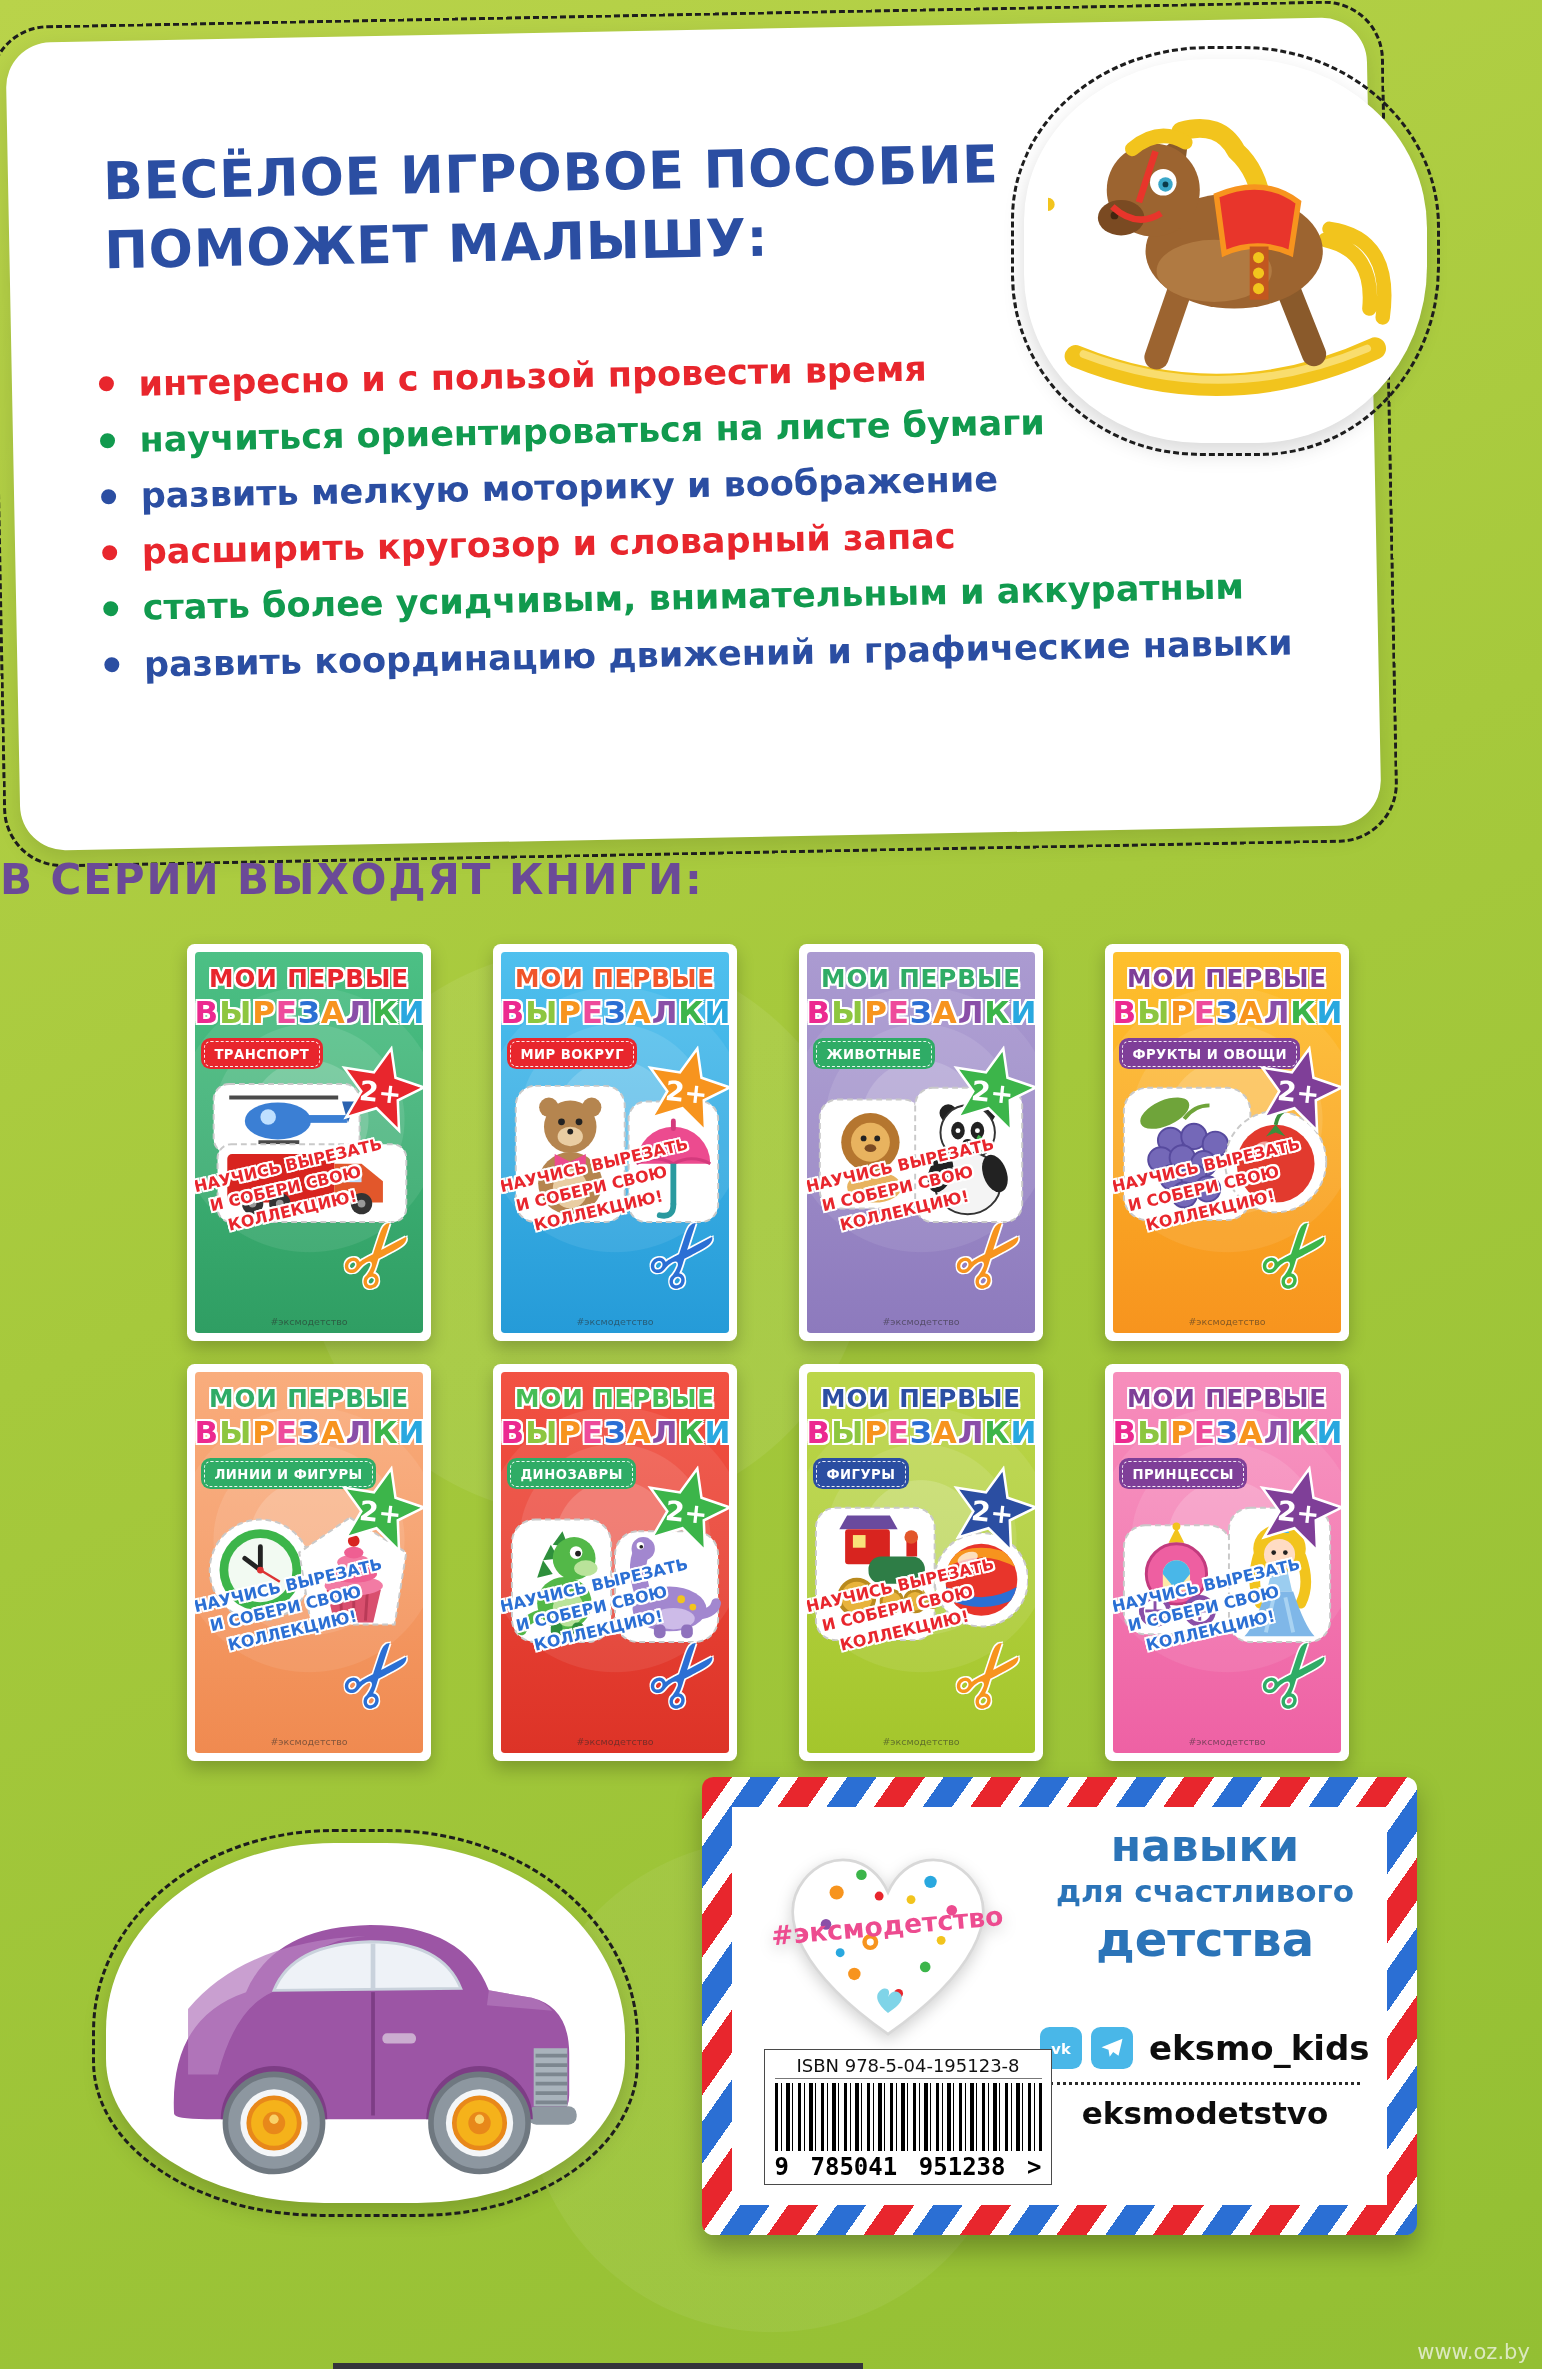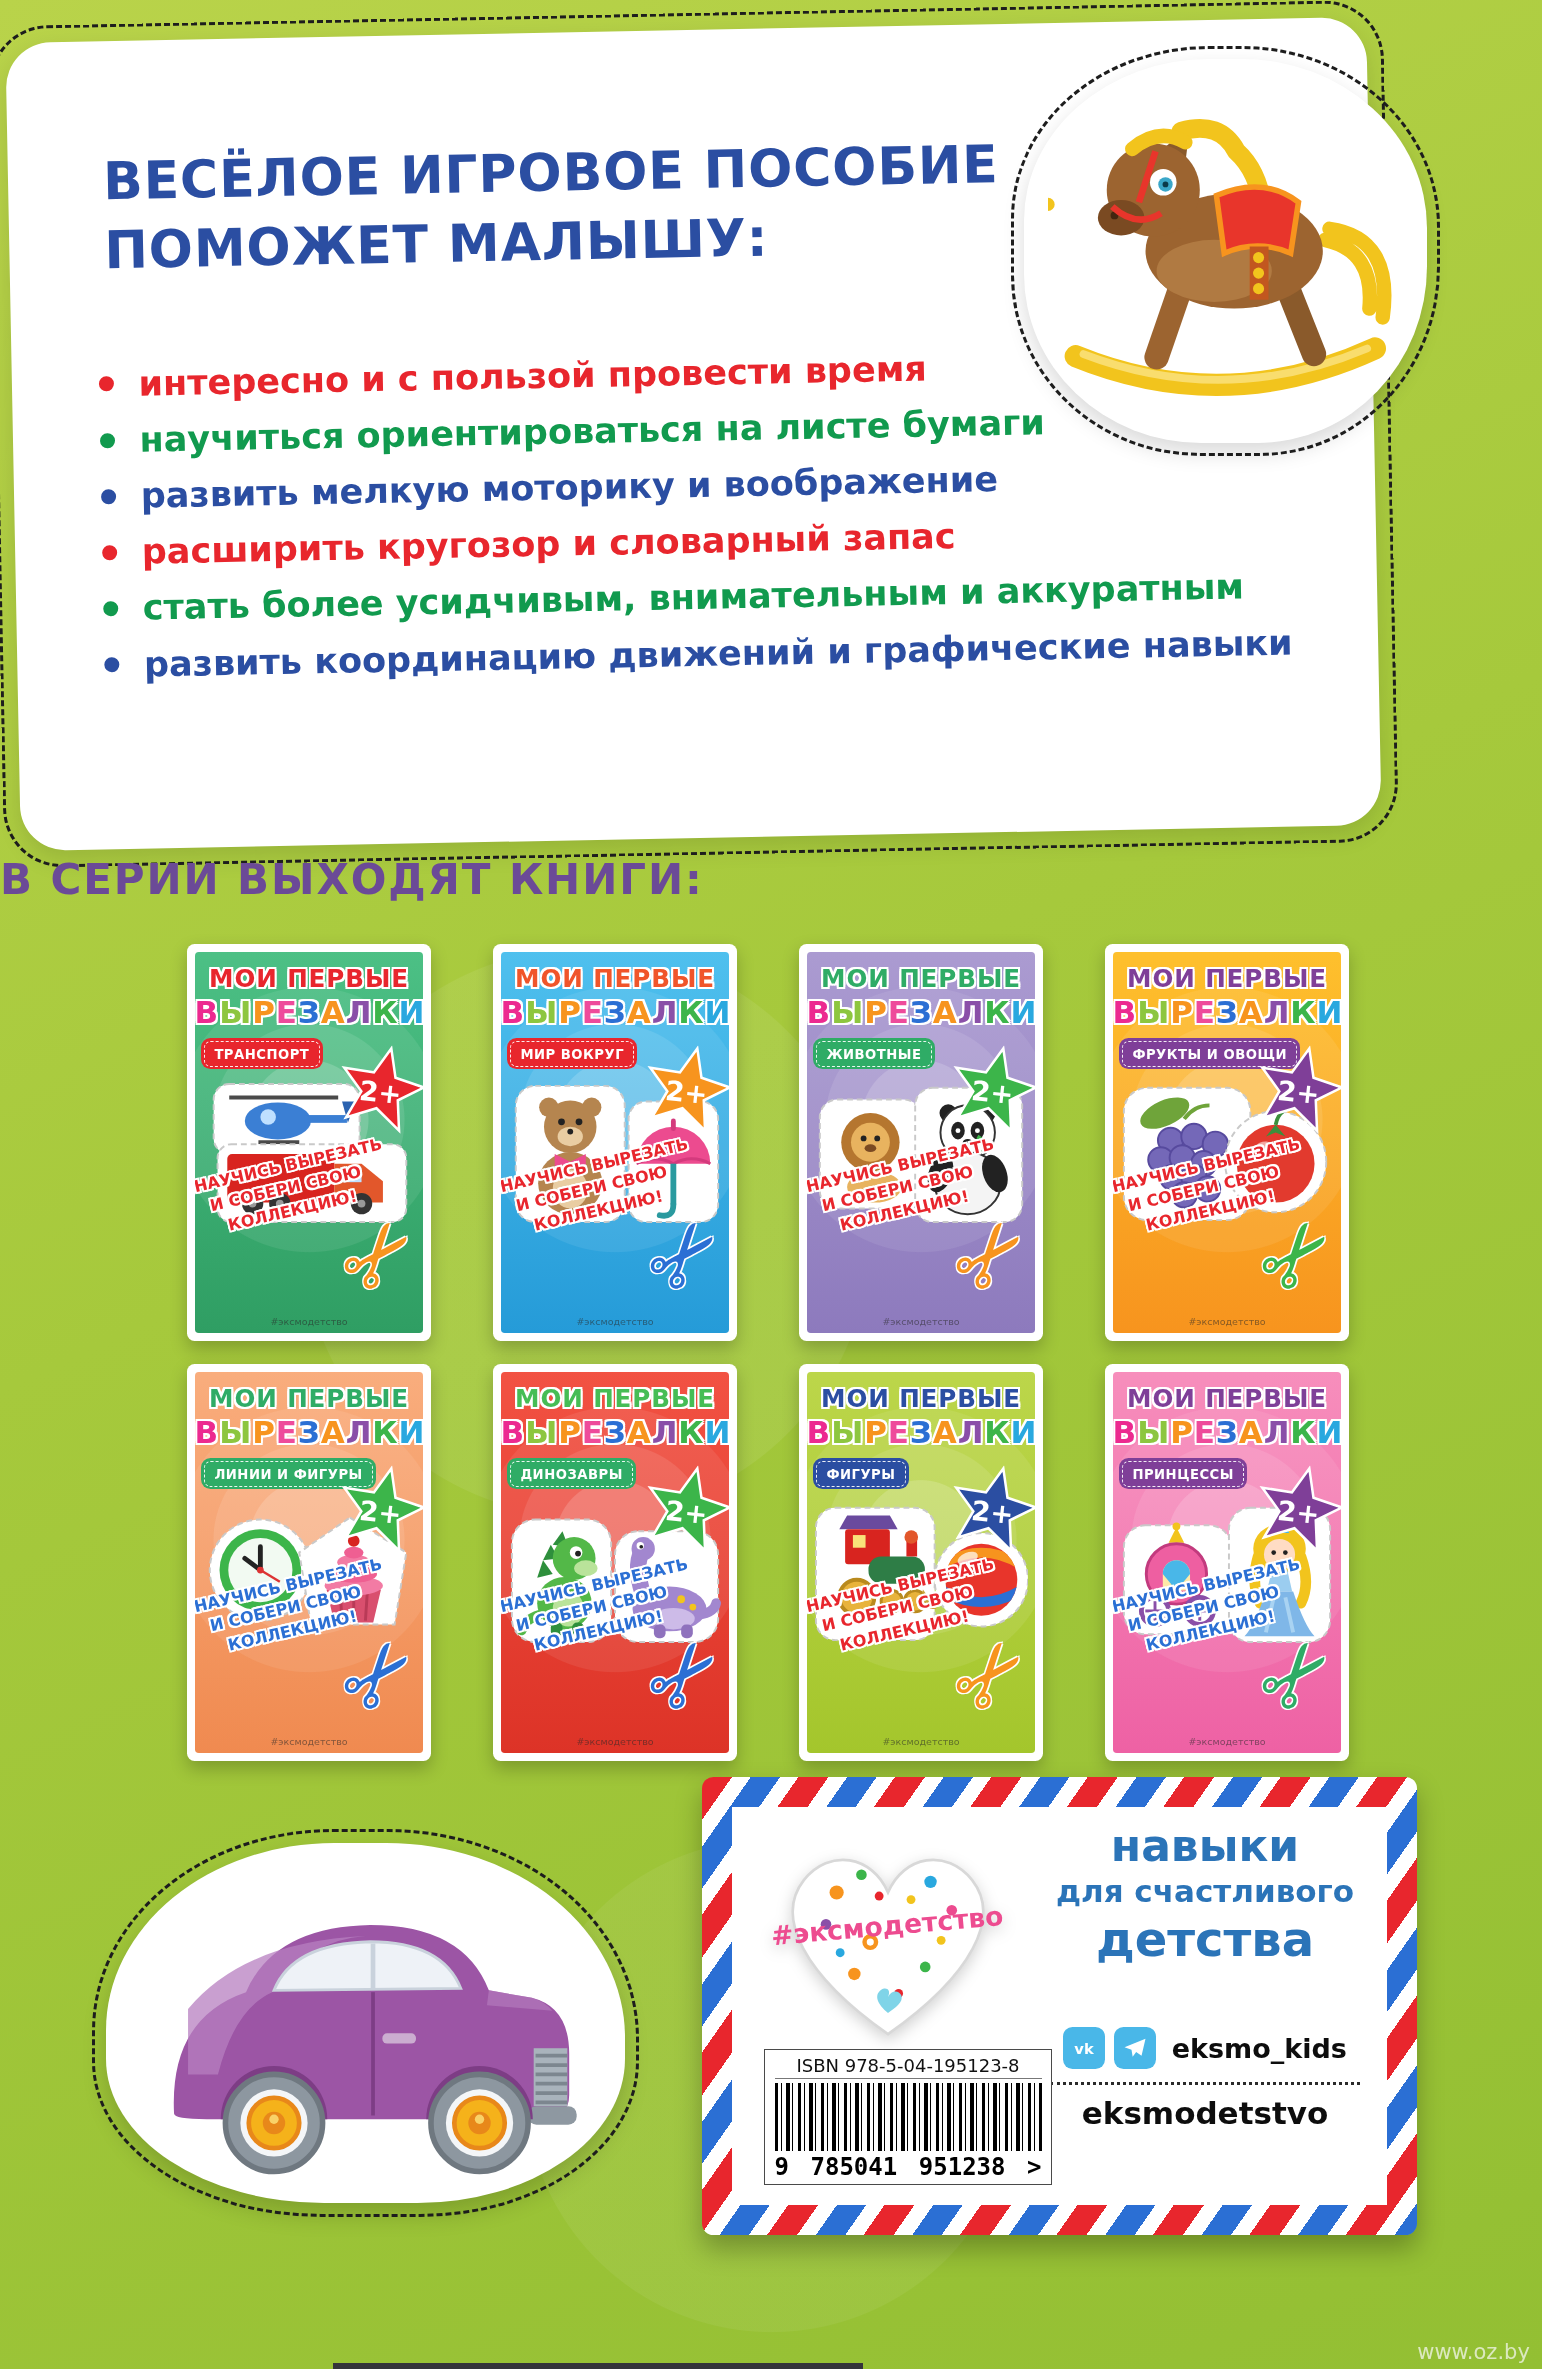--- a/index.html
+++ b/index.html
@@ -70,21 +70,21 @@
     box-shadow:0 13.2px 26.5px rgba(0,0,0,.28);}
   .pc-inner{position:absolute;inset:30px;background:#fff;}
   .pc-heart{position:absolute;left:19px;top:3.8px;width:274px;height:248px;filter:drop-shadow(0 5.7px 7.6px rgba(0,0,0,.18));}
   .pc-tagline{position:absolute;left:312px;top:13.2px;width:322px;text-align:center;color:#2b74b8;font-weight:bold;}
   .tg-big{font-size:44px;line-height:1.18;}
   .tg-mid{font-size:31px;line-height:1.25;}
   .tg-last{font-size:48px;line-height:1.2;}
   .pc-social{position:absolute;left:312px;top:220px;width:322px;}
   .soc-row{display:flex;align-items:center;justify-content:center;gap:8.5px;}
   .soc-icon{width:42px;height:42px;border-radius:9.5px;background:#49b7e8;display:flex;align-items:center;justify-content:center;flex:none;}
-  .soc-handle{font-size:27px;font-weight:bold;color:#0d0d0d;margin-left:7.6px;}
+  .soc-handle{font-size:34px;font-weight:bold;color:#0d0d0d;margin-left:7.6px;}
   .soc-div{border-top:3.8px dotted #2a2a2a;margin:13.2px 5.7px 9.5px;}
   .soc-handle2{text-align:center;font-size:31px;font-weight:bold;color:#0d0d0d;}
   .pc-barcode{position:absolute;left:32px;top:242px;width:288px;height:136px;background:#fff;
     border:1.9px solid #4a4a4a;box-sizing:border-box;padding:4.7px 9.5px 3.8px;}
   .bc-isbn{font-size:18px;text-align:center;color:#111;padding-bottom:2.8px;border-bottom:0.9px solid #777;}
   .bc-bars{height:68px;margin-top:3.8px;
     background:repeating-linear-gradient(90deg,#000 0 2.8px,#fff 2.8px 5.7px,#000 5.7px 6.6px,#fff 6.6px 11.4px,#000 11.4px 15px,#fff 15px 17px,#000 17px 18px,#fff 18px 23px);}
   .bc-digits{display:flex;justify-content:space-between;align-items:baseline;padding-top:1.9px;
     font-size:24px;font-weight:bold;color:#000;font-family:"DejaVu Sans Mono","Liberation Mono",monospace;}
   

